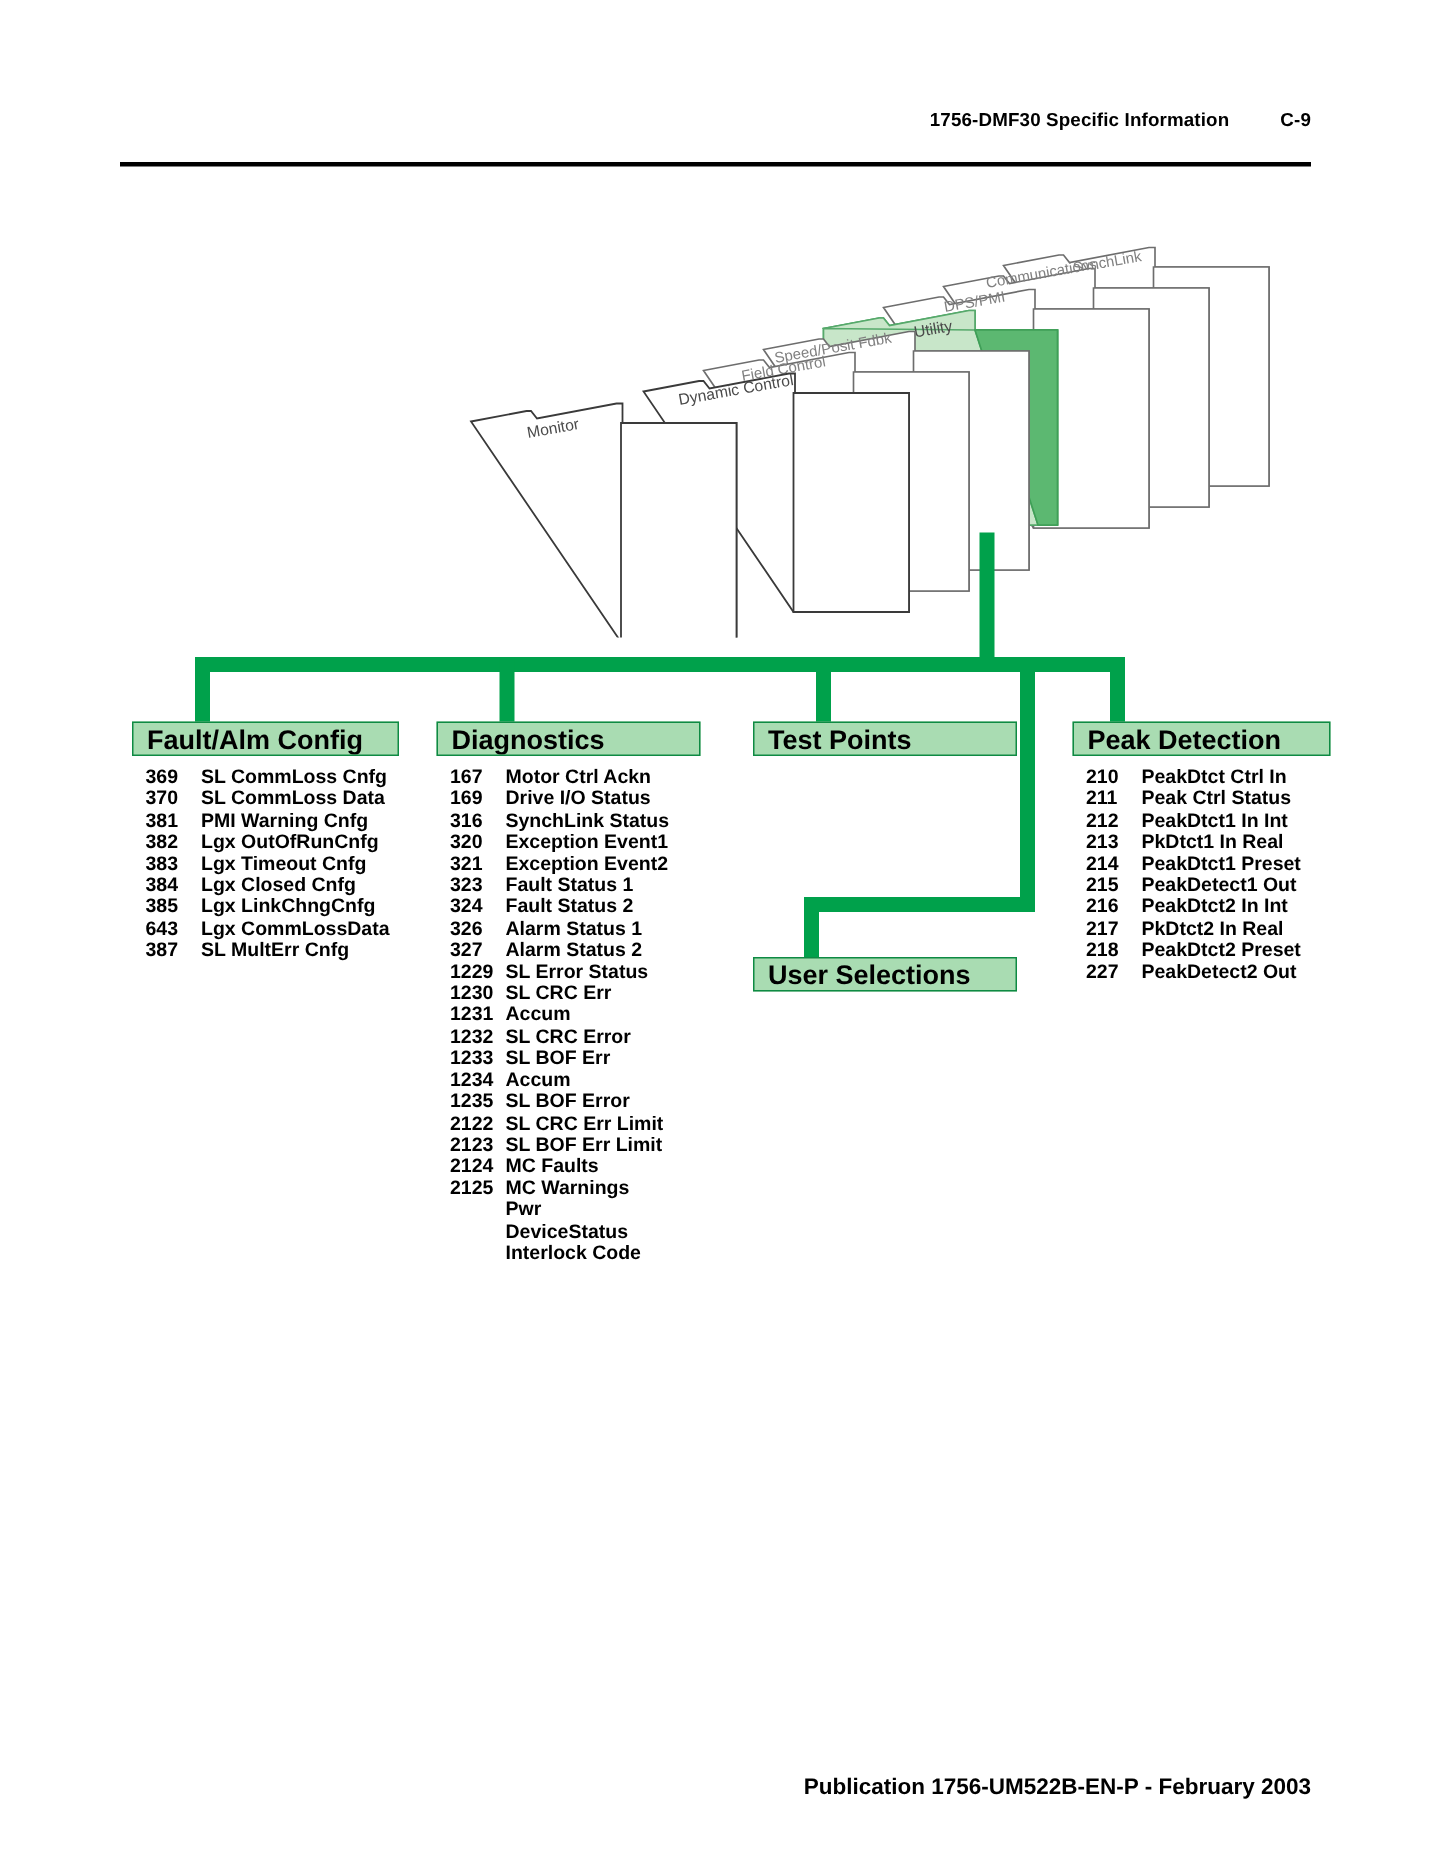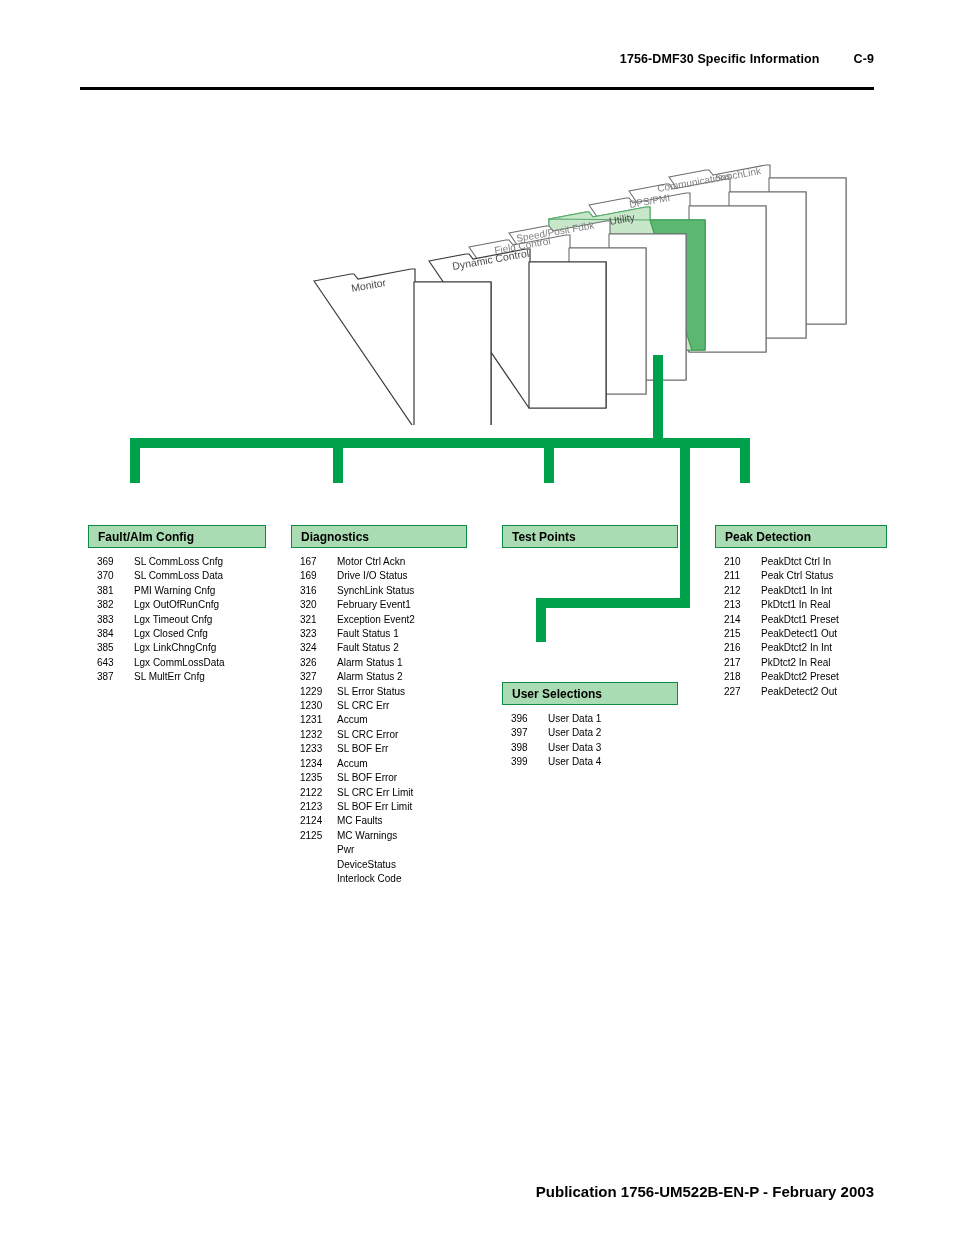--- a/index.html
+++ b/index.html
@@ -11,21 +11,21 @@
     font-family: "Liberation Sans", sans-serif;
     color: #000000;
     position: relative;
     overflow: hidden;
   }
 
   
   #header-area {
     position: absolute;
     left: 80px;
-    top: 52px;
+    top: 73px;
     width: 794px;
     height: 44px;
   }
   #header-text {
     position: absolute;
     right: 0;
     top: 0;
     font-size: 12.5px;
     font-weight: bold;
     letter-spacing: .1px;
@@ -63,37 +63,36 @@
   
   .conn { position: absolute; background: #00a14b; }
 
   
   .cat-box { position: absolute; }
   .cat-head {
     border: 1.4px solid #0e8a43;
     background: #a9dcb2;
     height: 23px;
     padding: 3px 0 0 9px;
-    font-size: 12px;
+    font-size: 18px;
     font-weight: bold;
     line-height: 16px;
     color: #000;
     white-space: nowrap;
     overflow: hidden;
-    margin-top: 44px;
   }
   .cat-list {
     margin: 7px 0 0 0;
     padding: 0;
     list-style: none;
   }
   .cat-list li {
     display: flex;
-    font-size: 10px;
-    font-weight: normal;
+    font-size: 13px;
+    font-weight: bold;
     line-height: 14.4px;
     white-space: nowrap;
     justify-content: center;
   }
   .p-num {
     width: 46px;
     padding-left: 9px;
     text-align: left;
   }
   .p-name { flex: 1 1 auto; }
@@ -246,21 +245,21 @@
     <li>
         <span class="p-num">169</span>
         <span class="p-name">Drive I/O Status</span>
       </li>
     <li>
         <span class="p-num">316</span>
         <span class="p-name">SynchLink Status</span>
       </li>
     <li>
         <span class="p-num">320</span>
-        <span class="p-name">February Event1</span>
+        <span class="p-name">Exception Event1</span>
       </li>
     <li>
         <span class="p-num">321</span>
         <span class="p-name">Exception Event2</span>
       </li>
     <li>
         <span class="p-num">323</span>
         <span class="p-name">Fault Status 1</span>
       </li>
     <li>
@@ -379,33 +378,15 @@
       </li>
     <li>
         <span class="p-num">227</span>
         <span class="p-name">PeakDetect2 Out</span>
       </li>
   </ul>
 </div>
 
 <div class="cat-box" id="box-user">
   <div class="cat-head">User Selections</div>
-  <ul class="cat-list">
-    <li>
-        <span class="p-num">396</span>
-        <span class="p-name">User Data 1</span>
-      </li>
-    <li>
-        <span class="p-num">397</span>
-        <span class="p-name">User Data 2</span>
-      </li>
-    <li>
-        <span class="p-num">398</span>
-        <span class="p-name">User Data 3</span>
-      </li>
-    <li>
-        <span class="p-num">399</span>
-        <span class="p-name">User Data 4</span>
-      </li>
-  </ul>
 </div>
 
 <div id="footer-text">Publication 1756-UM522B-EN-P - February 2003</div>
 
 </body></html>

